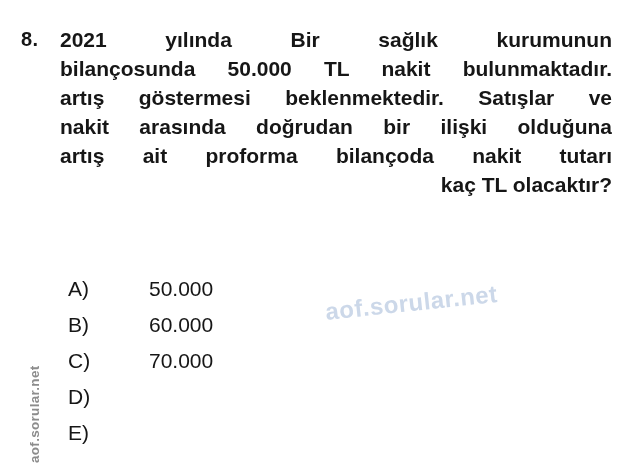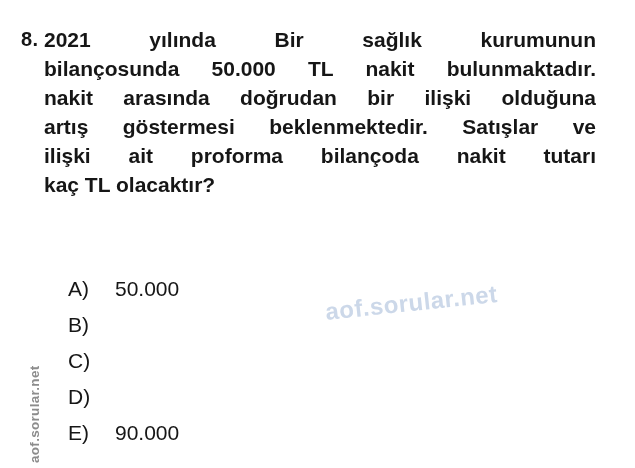--- a/index.html
+++ b/index.html
@@ -19,38 +19,38 @@
   .question-number {
     position: absolute;
     left: 21px;
     top: 28px;
     font-size: 20px;
     font-weight: bold;
     letter-spacing: 0.5px;
   }
   .question-text {
     position: absolute;
-    left: 44px;
+    left: 60px;
     top: 25px;
     width: 552px;
     font-size: 21px;
     font-weight: bold;
     line-height: 29px;
     white-space: normal;
   }
   .q-line {
     height: 29px;
     overflow: hidden;
   }
   .q-line.just {
     text-align: justify;
     text-align-last: justify;
   }
   .q-line.last {
-    text-align: left;
+    text-align: right;
   }
   .options {
     position: absolute;
     left: 68px;
     top: 277px;
     display: flex;
     flex-direction: column;
   }
   .option-row {
     display: flex;
@@ -59,20 +59,21 @@
     font-size: 21px;
     font-weight: normal;
     line-height: 24px;
   }
   .option-letter {
     width: 47px;
     flex: 0 0 47px;
   }
   .option-value {
     flex: 0 0 auto;
+    margin-left: 34px;
   }
   .wm-diagonal {
     position: absolute;
     left: 325px;
     top: 288px;
     height: 30px;
     line-height: 30px;
     font-size: 24px;
     font-weight: bold;
     letter-spacing: 0.5px;
@@ -102,43 +103,44 @@
 </head>
 <body>
 
 <div class="page">
 
   <div class="question-number">8.</div>
 
   <div class="question-text">
     <div class="q-line just">2021 yılında Bir sağlık kurumunun</div>
     <div class="q-line just">bilançosunda 50.000 TL nakit bulunmaktadır.</div>
+    <div class="q-line just">artış göstermesi beklenmektedir. Satışlar ve</div>
     <div class="q-line just">nakit arasında doğrudan bir ilişki olduğuna</div>
-    <div class="q-line just">artış göstermesi beklenmektedir. Satışlar ve</div>
-    <div class="q-line just">ilişki ait proforma bilançoda nakit tutarı</div>
+    <div class="q-line just">artış ait proforma bilançoda nakit tutarı</div>
     <div class="q-line last">kaç TL olacaktır?</div>
   </div>
 
   <div class="options">
     <div class="option-row">
       <span class="option-letter">A)</span>
       <span class="option-value">50.000</span>
     </div>
     <div class="option-row">
       <span class="option-letter">B)</span>
+      <span class="option-value">60.000</span>
     </div>
     <div class="option-row">
       <span class="option-letter">C)</span>
+      <span class="option-value">70.000</span>
     </div>
     <div class="option-row">
       <span class="option-letter">D)</span>
     </div>
     <div class="option-row">
       <span class="option-letter">E)</span>
-      <span class="option-value">90.000</span>
     </div>
   </div>
 
   <div class="wm-diagonal">aof.sorular.net</div>
 
   <div class="wm-vertical">aof.sorular.net</div>
 
 </div>
 
 </body></html>

